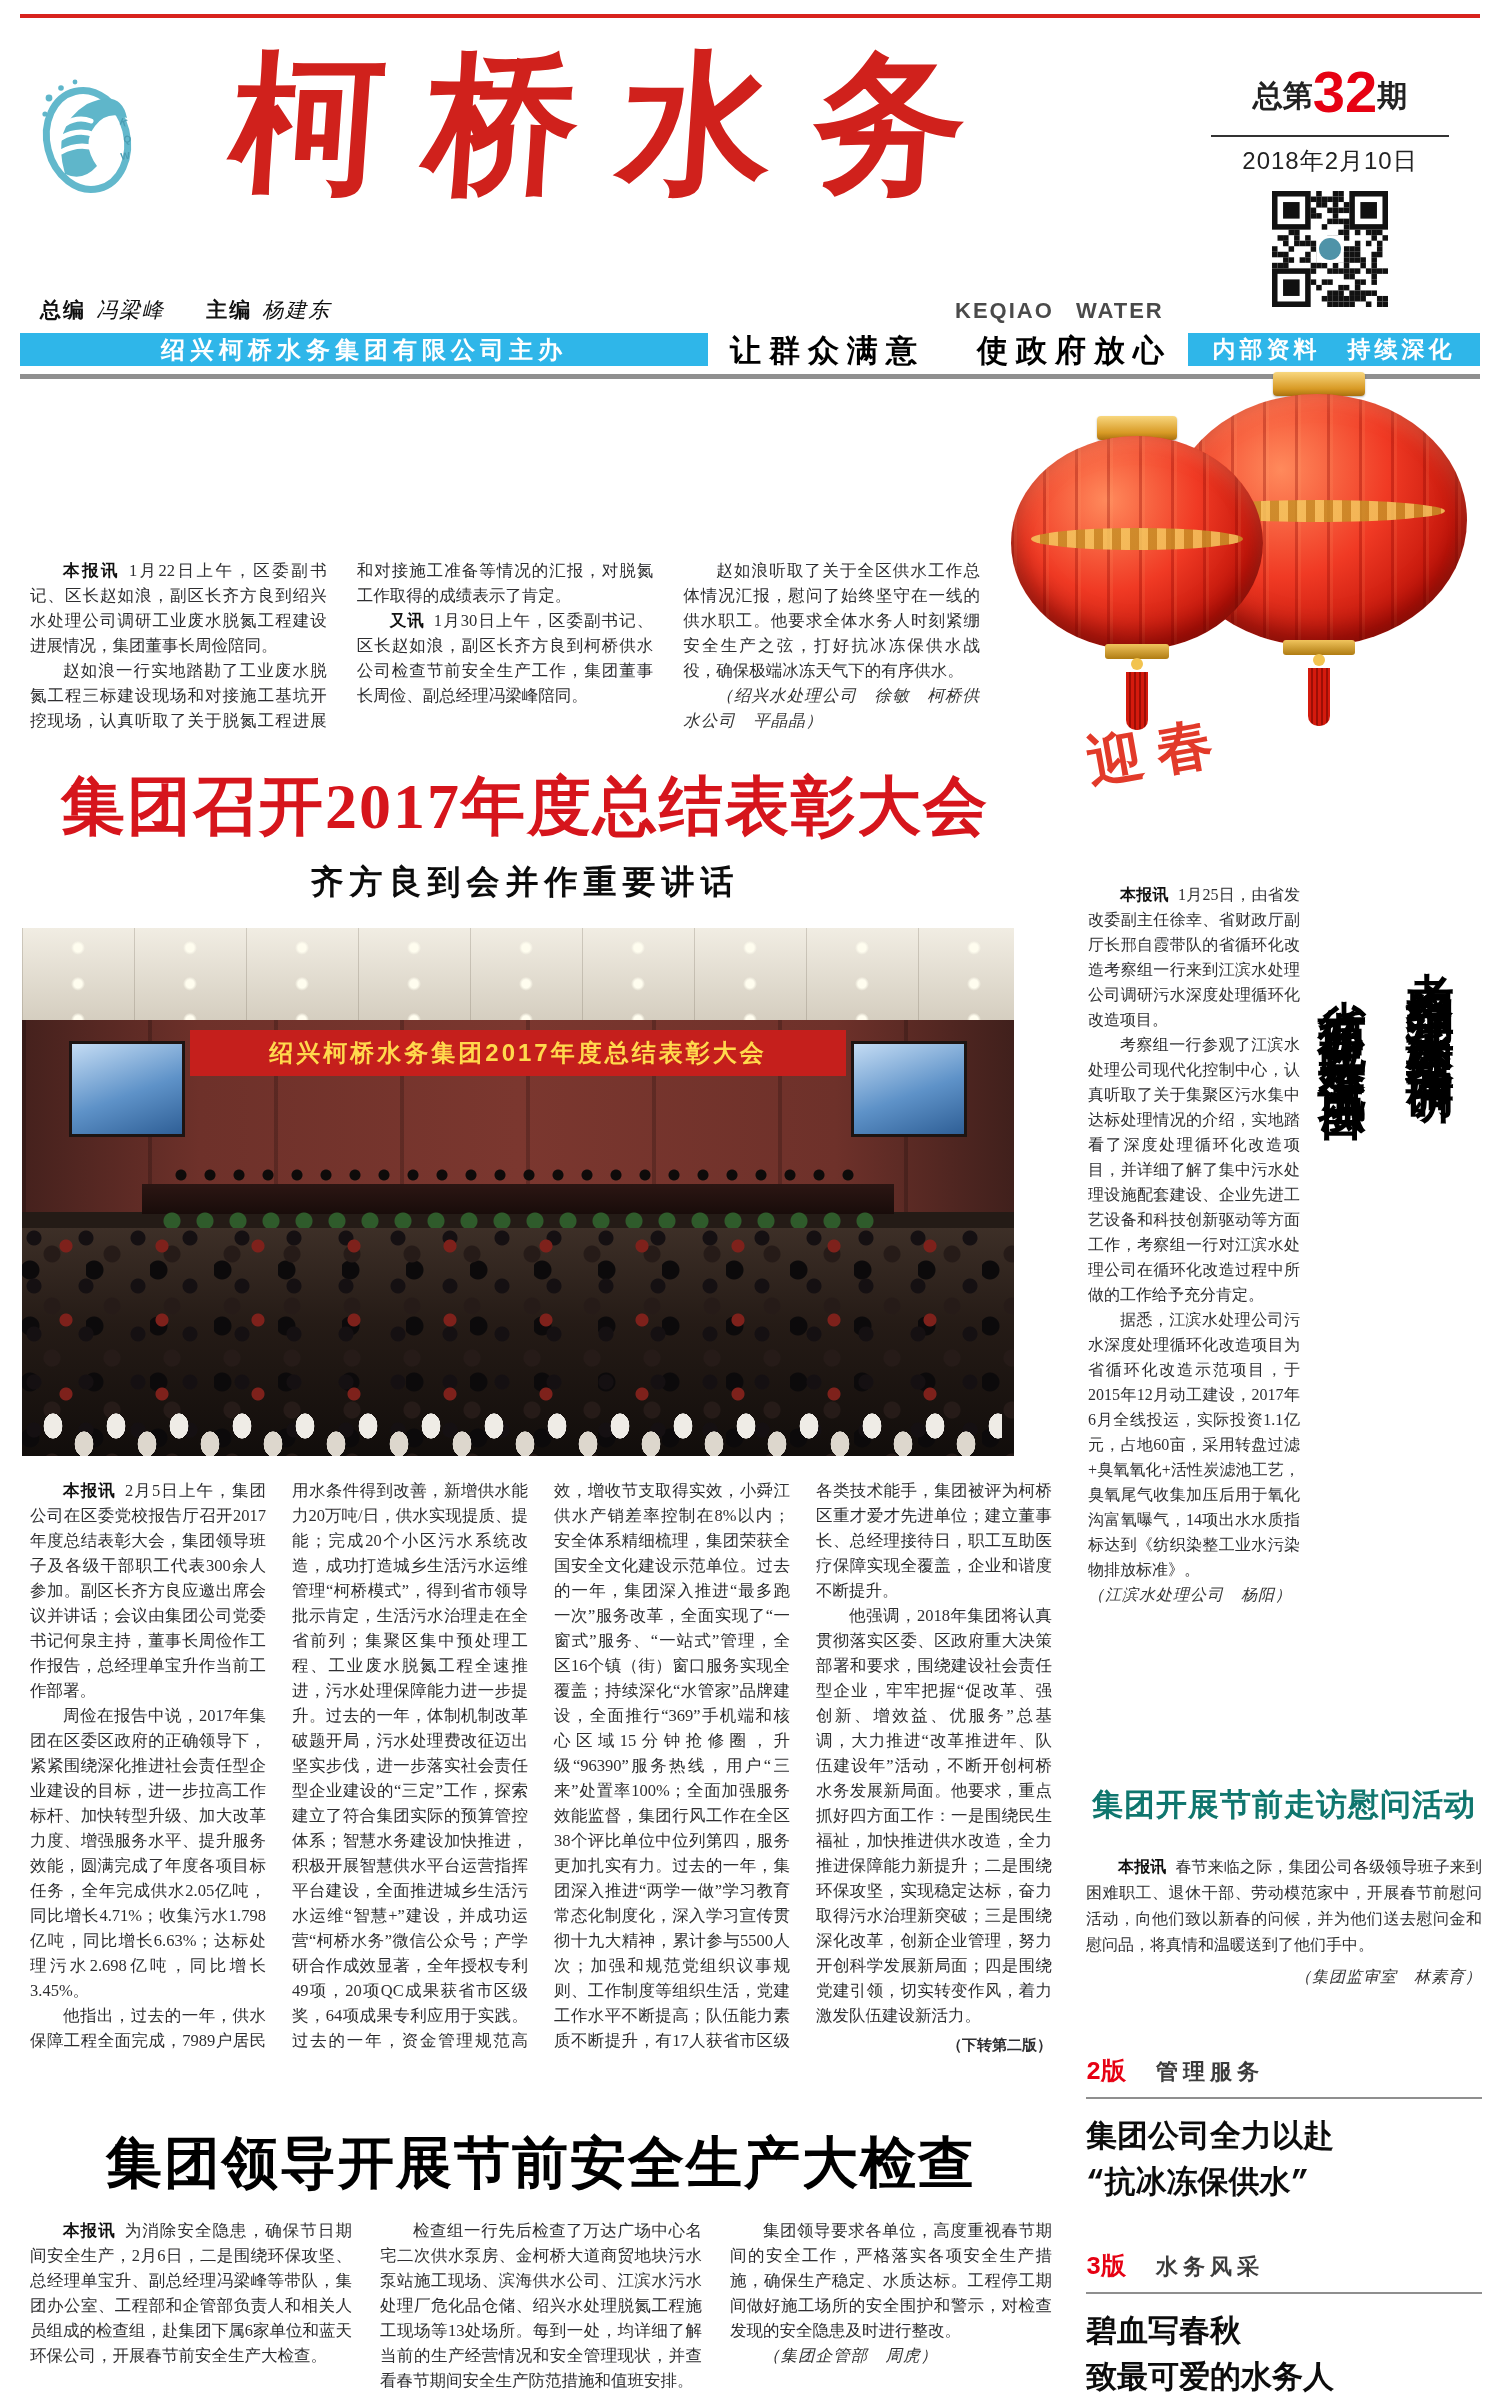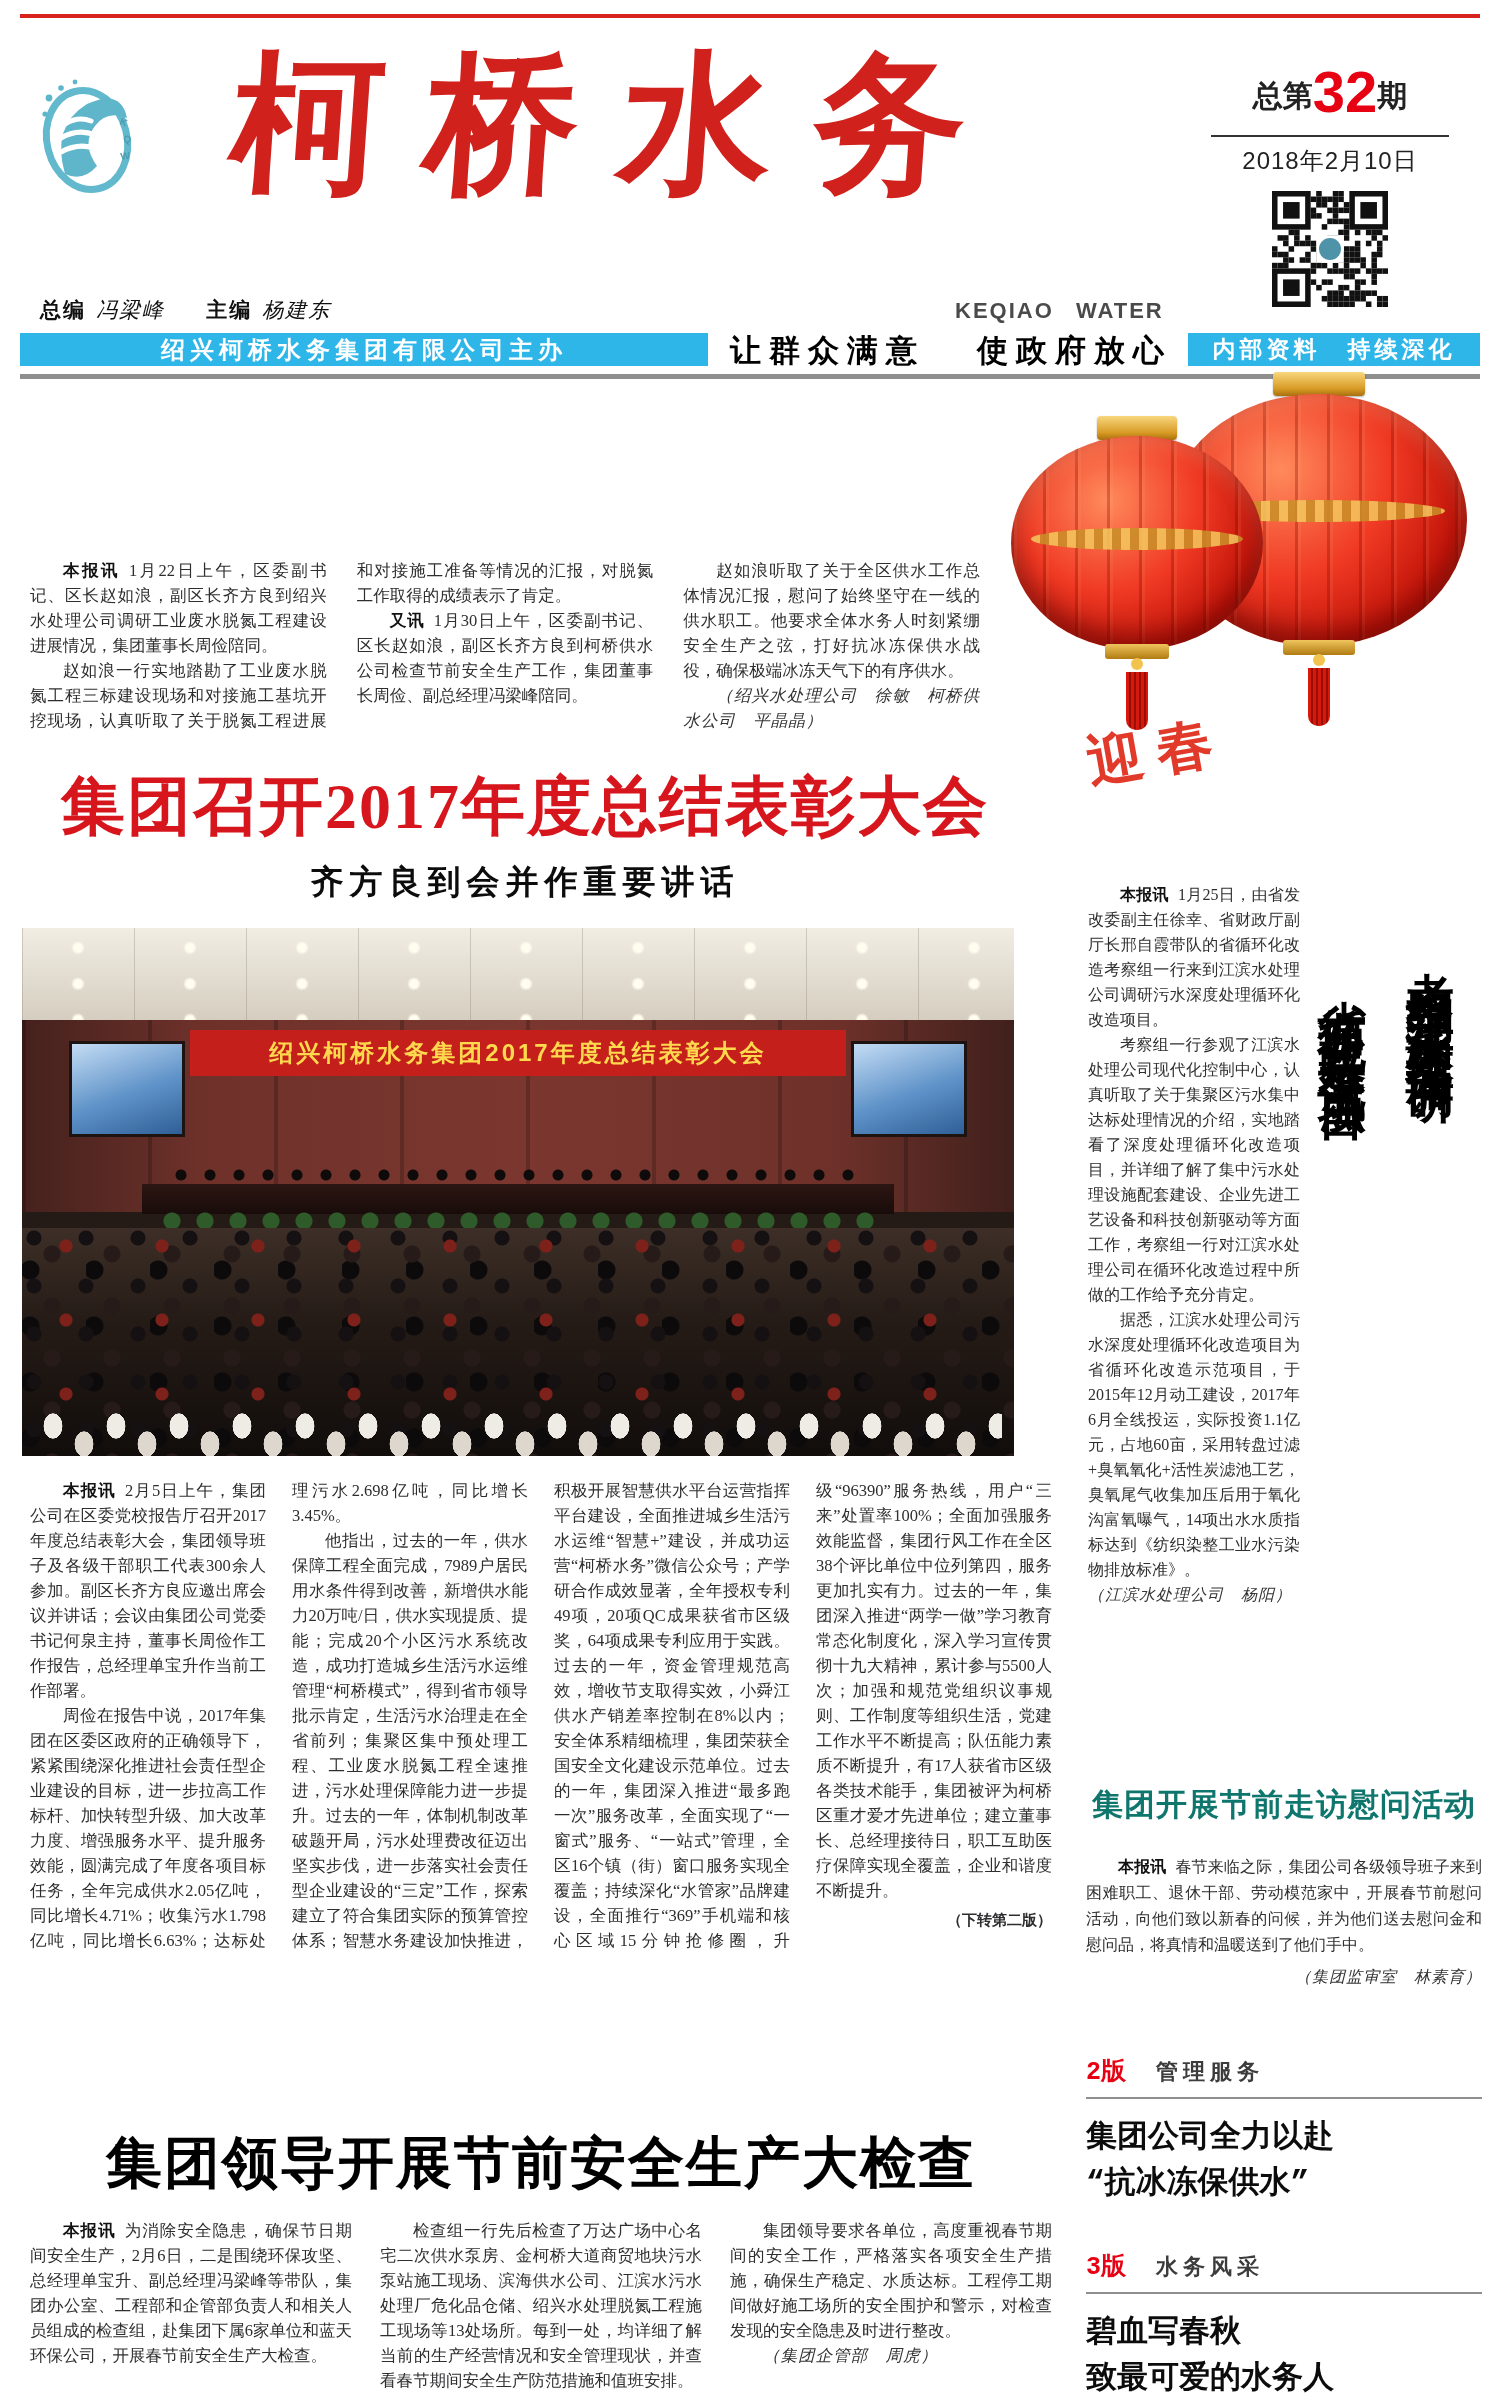--- a/index.html
+++ b/index.html
@@ -415,20 +415,21 @@
     <div class="ph-stage"></div>
     <div class="ph-plants"></div>
     <div class="ph-crowd"></div>
     <div class="ph-chairs"></div>
   </div>
 
   <div class="abs meet-body body-text">
     <p><span class="lead">本报讯</span><span>2月5日上午，集团公司在区委党校报告厅召开2017年度总结表彰大会，集团领导班子及各级干部职工代表300余人参加。副区长齐方良应邀出席会议并讲话；会议由集团公司党委书记何泉主持，董事长周俭作工作报告，总经理单宝升作当前工作部署。</span></p>
     <p>周俭在报告中说，2017年集团在区委区政府的正确领导下，紧紧围绕深化推进社会责任型企业建设的目标，进一步拉高工作标杆、加快转型升级、加大改革力度、增强服务水平、提升服务效能，圆满完成了年度各项目标任务，全年完成供水2.05亿吨，同比增长4.71%；收集污水1.798亿吨，同比增长6.63%；达标处理污水2.698亿吨，同比增长3.45%。</p>
     <p>他指出，过去的一年，供水保障工程全面完成，7989户居民用水条件得到改善，新增供水能力20万吨/日，供水实现提质、提能；完成20个小区污水系统改造，成功打造城乡生活污水运维管理“柯桥模式”，得到省市领导批示肯定，生活污水治理走在全省前列；集聚区集中预处理工程、工业废水脱氮工程全速推进，污水处理保障能力进一步提升。过去的一年，体制机制改革破题开局，污水处理费改征迈出坚实步伐，进一步落实社会责任型企业建设的“三定”工作，探索建立了符合集团实际的预算管控体系；智慧水务建设加快推进，积极开展智慧供水平台运营指挥平台建设，全面推进城乡生活污水运维“智慧+”建设，并成功运营“柯桥水务”微信公众号；产学研合作成效显著，全年授权专利49项，20项QC成果获省市区级奖，64项成果专利应用于实践。过去的一年，资金管理规范高效，增收节支取得实效，小舜江供水产销差率控制在8%以内；安全体系精细梳理，集团荣获全国安全文化建设示范单位。过去的一年，集团深入推进“最多跑一次”服务改革，全面实现了“一窗式”服务、“一站式”管理，全区16个镇（街）窗口服务实现全覆盖；持续深化“水管家”品牌建设，全面推行“369”手机端和核心区域15分钟抢修圈，升级“96390”服务热线，用户“三来”处置率100%；全面加强服务效能监督，集团行风工作在全区38个评比单位中位列第四，服务更加扎实有力。过去的一年，集团深入推进“两学一做”学习教育常态化制度化，深入学习宣传贯彻十九大精神，累计参与5500人次；加强和规范党组织议事规则、工作制度等组织生活，党建工作水平不断提高；队伍能力素质不断提升，有17人获省市区级各类技术能手，集团被评为柯桥区重才爱才先进单位；建立董事长、总经理接待日，职工互助医疗保障实现全覆盖，企业和谐度不断提升。</p>
+    <p>他强调，2018年集团将认真贯彻落实区委、区政府重大决策部署和要求，围绕建设社会责任型企业，牢牢把握“促改革、强创新、增效益、优服务”总基调，大力推进“改革推进年、队伍建设年”活动，不断开创柯桥水务发展新局面。他要求，重点抓好四方面工作：一是围绕民生福祉，加快推进供水改造，全力推进保障能力新提升；二是围绕环保攻坚，实现稳定达标，奋力取得污水治理新突破；三是围绕深化改革，创新企业管理，努力开创科学发展新局面；四是围绕党建引领，切实转变作风，着力激发队伍建设新活力。</p>
     <div class="cont-note">（下转第二版）</div>
   </div>
 
   <div class="abs tour-body body-text">
     <p><span class="lead">本报讯</span><span>1月25日，由省发改委副主任徐幸、省财政厅副厅长邢自霞带队的省循环化改造考察组一行来到江滨水处理公司调研污水深度处理循环化改造项目。</span></p>
     <p>考察组一行参观了江滨水处理公司现代化控制中心，认真听取了关于集聚区污水集中达标处理情况的介绍，实地踏看了深度处理循环化改造项目，并详细了解了集中污水处理设施配套建设、企业先进工艺设备和科技创新驱动等方面工作，考察组一行对江滨水处理公司在循环化改造过程中所做的工作给予充分肯定。</p>
     <p>据悉，江滨水处理公司污水深度处理循环化改造项目为省循环化改造示范项目，于2015年12月动工建设，2017年6月全线投运，实际投资1.1亿元，占地60亩，采用转盘过滤+臭氧氧化+活性炭滤池工艺，臭氧尾气收集加压后用于氧化沟富氧曝气，14项出水水质指标达到《纺织染整工业水污染物排放标准》。</p>
     <p class="byline" style="text-indent:0;">（江滨水处理公司　杨阳）</p>
   </div>
   <div class="abs v-head v-head1">考察组到江滨水处理公司调研</div>

